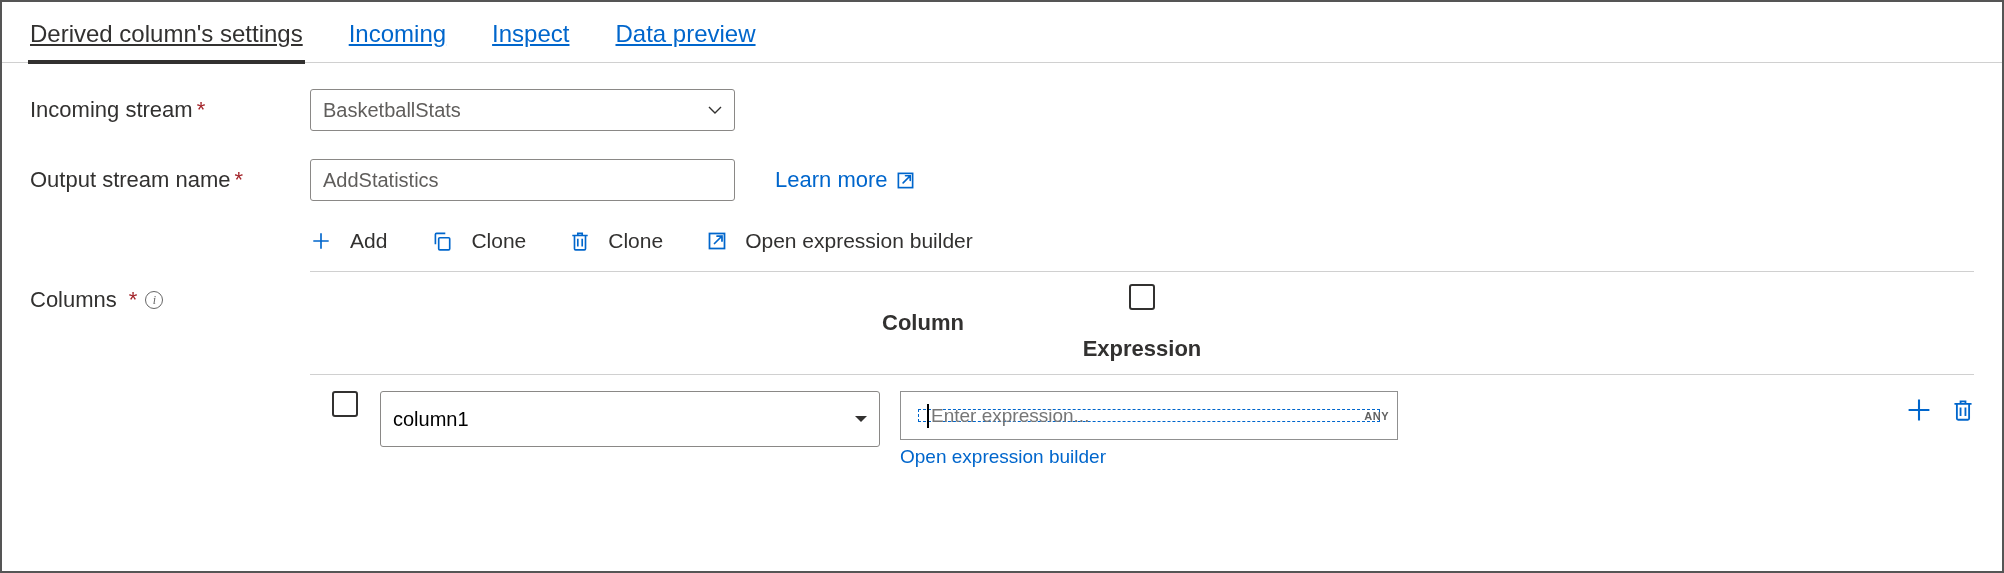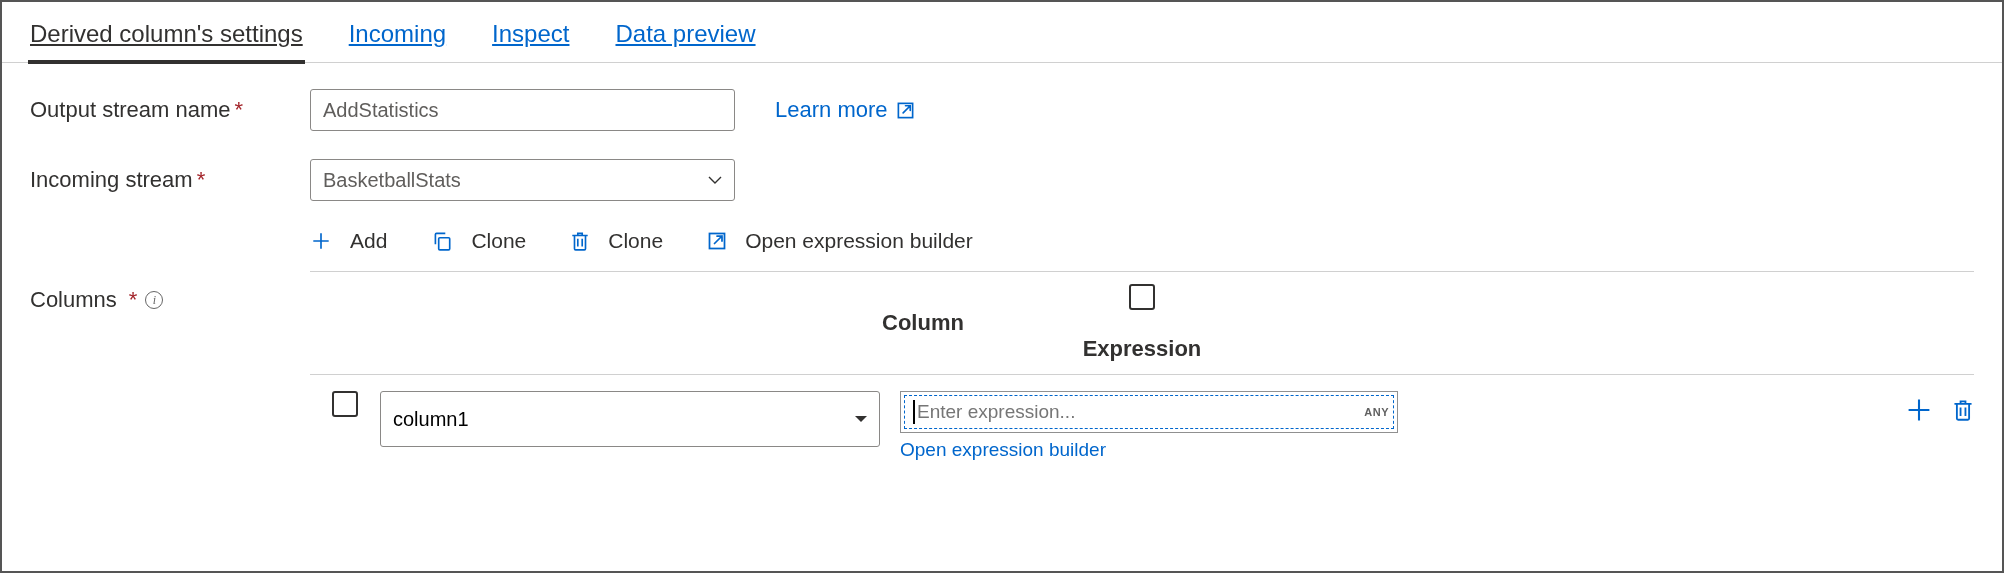--- a/index.html
+++ b/index.html
@@ -197,25 +197,25 @@
     position: absolute;
     right: 12px;
     top: 50%;
     transform: translateY(-50%);
     pointer-events: none;
   }
   .expr-cell { flex: 1; }
   .expr-field {
     position: relative;
     width: 498px;
-    height: 42px;
+    height: 49px;
     border: 1px solid #909090;
     display: flex;
     align-items: flex-end;
-    padding: 3px;
+    padding: 17px;
   }
   .expr-inner {
     flex: 1;
     height: 100%;
     border: 1px dashed #0066cc;
     display: flex;
     align-items: center;
     padding: 0 8px;
     color: #767676;
     font-size: 19px;
@@ -275,42 +275,42 @@
     <div class="tab active">Derived column's settings</div>
     <div class="tab">Incoming</div>
     <div class="tab">Inspect</div>
     <div class="tab">Data preview</div>
   </div>
 
   <div class="content">
 
     <div class="form-row">
       <div class="form-label">
+        <span>Incoming stream</span><span class="req">*</span>
+      </div>
+      <div class="select-wrap">
+        <input class="select-input" type="text" readonly="" value="BasketballStats" style="">
+        <svg class="chev" width="16" height="10" viewBox="0 0 16 10" fill="none" stroke="#323130" stroke-width="1.4">
+          <path d="M2 2 L8 8 L14 2"></path>
+        </svg>
+      </div>
+    </div>
+
+    <div class="form-row">
+      <div class="form-label">
         <span>Output stream name</span><span class="req">*</span>
       </div>
       <input class="text-input" type="text" value="AddStatistics" style="">
       <a class="learn-more">
         <span>Learn more</span>
         <svg width="19" height="19" viewBox="0 0 16 16" fill="none" stroke="#0066cc" stroke-width="1.4">
           <rect x="2" y="2" width="12" height="12"></rect>
           <path d="M6 10 L12 4 M8 4 H12 V8" stroke-linecap="round"></path>
         </svg>
       </a>
-    </div>
-
-    <div class="form-row">
-      <div class="form-label">
-        <span>Incoming stream</span><span class="req">*</span>
-      </div>
-      <div class="select-wrap">
-        <input class="select-input" type="text" readonly="" value="BasketballStats" style="">
-        <svg class="chev" width="16" height="10" viewBox="0 0 16 10" fill="none" stroke="#323130" stroke-width="1.4">
-          <path d="M2 2 L8 8 L14 2"></path>
-        </svg>
-      </div>
     </div>
 
     <div class="tool-row">
       <button class="tool-btn">
         <svg width="22" height="22" viewBox="0 0 20 20" stroke="#0066cc" stroke-width="1.5">
           <path d="M10 3 V17 M3 10 H17"></path>
         </svg>
         <span>Add</span>
       </button>
       <button class="tool-btn">

